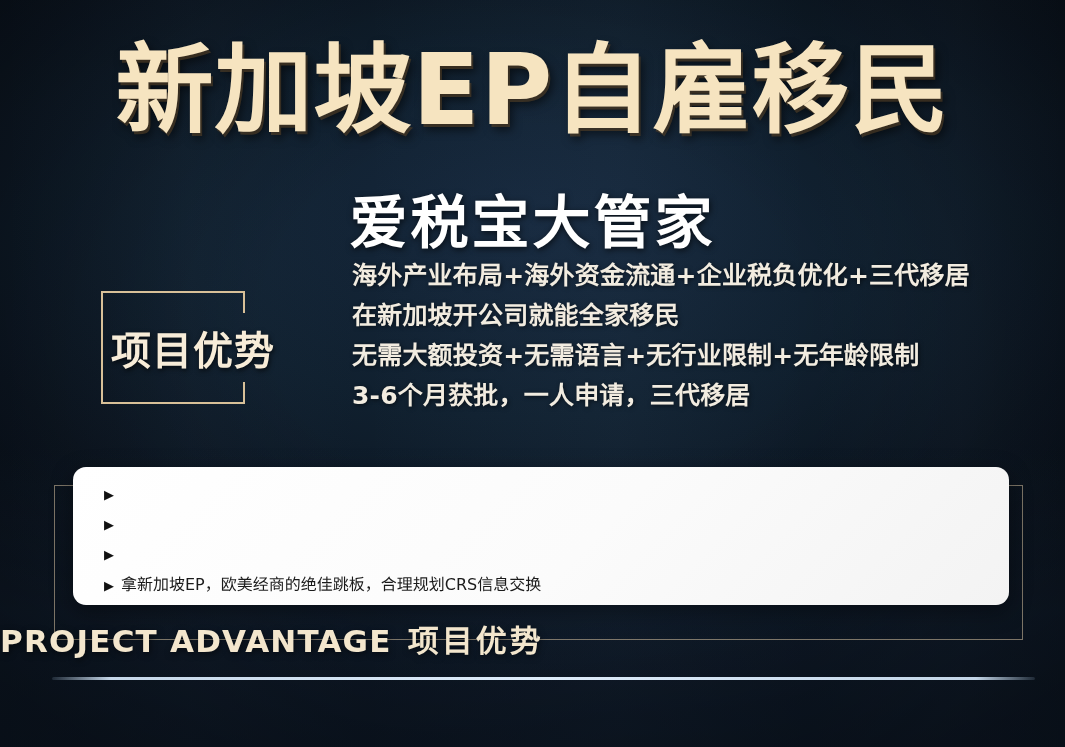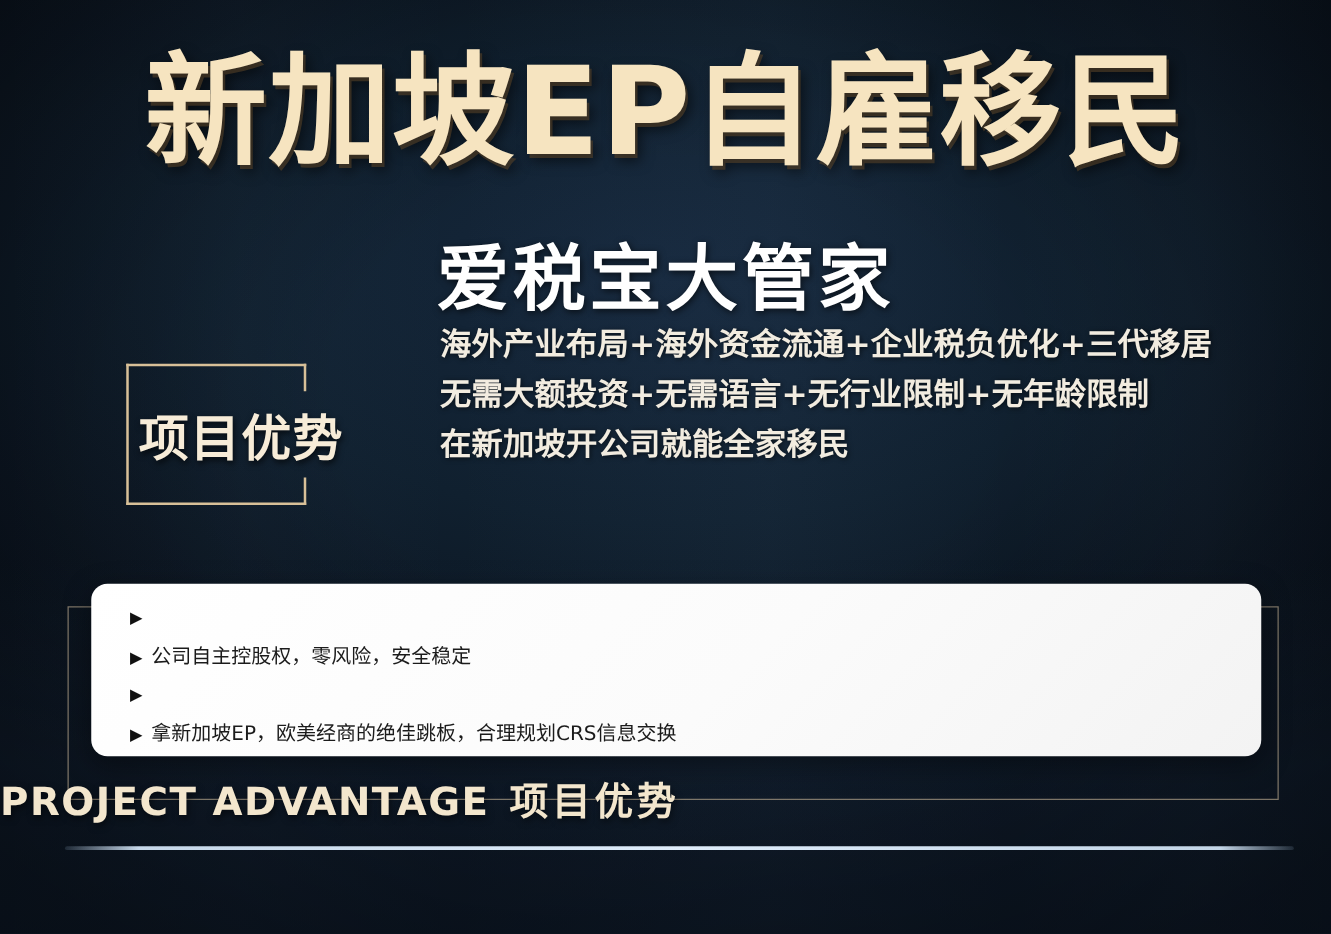--- a/index.html
+++ b/index.html
@@ -261,33 +261,33 @@
       <span class="edge-left"></span>
       <span class="edge-bottom"></span>
       <span class="edge-right-top"></span>
       <span class="edge-right-bottom"></span>
     </div>
     <div class="badge-label">项目优势</div>
   </div>
 
   <div class="features">
     <div class="feature-line">海外产业布局+海外资金流通+企业税负优化+三代移居</div>
+    <div class="feature-line">在新加坡开公司就能全家移民</div>
     <div class="feature-line">无需大额投资+无需语言+无行业限制+无年龄限制</div>
-    <div class="feature-line">在新加坡开公司就能全家移民</div>
+    <div class="feature-line">3-6个月获批，一人申请，三代移居</div>
   </div>
 
   <div class="deco-frame"></div>
 
   <div class="card">
     <div class="card-item">
       <span class="card-bullet">▶</span>
     </div>
     <div class="card-item">
       <span class="card-bullet">▶</span>
-      <span>公司自主控股权，零风险，安全稳定</span>
     </div>
     <div class="card-item">
       <span class="card-bullet">▶</span>
     </div>
     <div class="card-item">
       <span class="card-bullet">▶</span>
       <span>拿新加坡EP，欧美经商的绝佳跳板，合理规划CRS信息交换</span>
     </div>
   </div>
 

